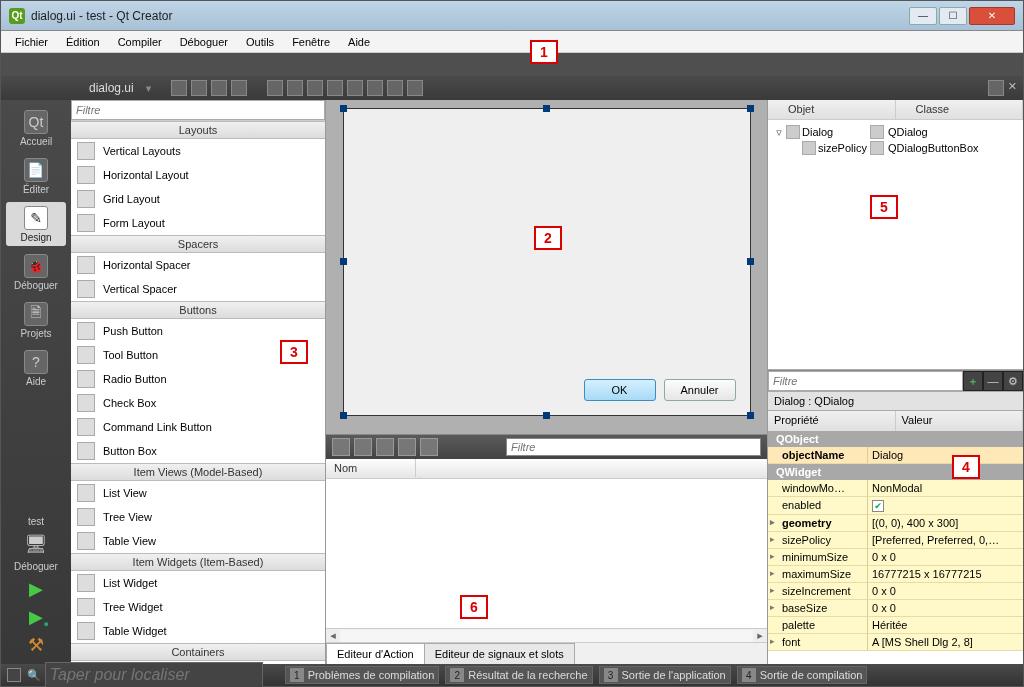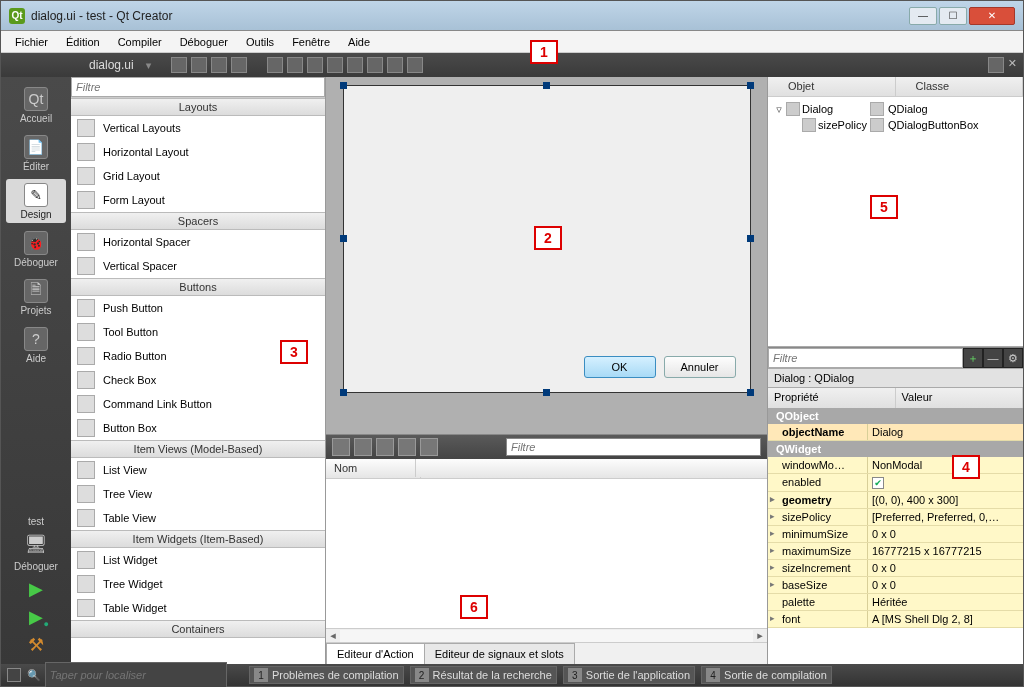--- a/index.html
+++ b/index.html
@@ -13,21 +13,21 @@
 .winbtns { display:flex; gap:2px; }
 .winbtn { width:28px; height:18px; background:#e4eaf1; border:1px solid #8aa; display:flex; align-items:center; justify-content:center; font-size:10px; color:#333; border-radius:2px; cursor:pointer; }
 .winbtn.close { background:#d94f3a; color:#fff; border-color:#a3382a; width:46px; }
 
 
 .menubar { height:22px; background:#f4f4f4; display:flex; align-items:center; padding:0 6px; gap:2px; border-bottom:1px solid #ccc; }
 .menubar span { padding:2px 8px; cursor:pointer; }
 
 
 .client { flex:1; display:flex; flex-direction:column; background:#4f4f4f; }
-.topdark { height:24px; background:linear-gradient(#4a4a4a,#3a3a3a); display:flex; align-items:center; color:#ddd; padding:0 6px; gap:4px; }
+.topdark { height:24px; background:linear-gradient(#4a4a4a,#3a3a3a); display:flex; align-items:center; color:#ddd; padding:0 6px; gap:4px;margin-top:23px; }
 .topdark .tab { background:transparent; color:#ddd; padding:2px 8px; font-size:12px; }
 .tbicon { width:16px; height:16px; background:#666; border:1px solid #888; }
 .topdark .spacer { width:12px; }
 .topdark .cx { margin-left:auto; display:flex; gap:4px; }
 
 .body3 { flex:1; display:flex; background:#4f4f4f; overflow:hidden; }
 
 
 .modebar { width:70px; background:linear-gradient(#4a4a4a,#383838); display:flex; flex-direction:column; align-items:center; padding-top:6px; gap:4px; color:#ccc; }
 .modebtn { width:60px; height:44px; display:flex; flex-direction:column; align-items:center; justify-content:center; gap:2px; font-size:10px; cursor:pointer; border-radius:3px; }
@@ -110,21 +110,21 @@
 .prow.bold .pk { font-weight:bold; }
 .chk { width:12px; height:12px; border:1px solid #888; background:#fff; display:inline-flex; align-items:center; justify-content:center; font-size:9px; color:#1a5; }
 
 
 .ann { position:absolute; width:28px; height:24px; border:2px solid #d00; background:#fff; color:#d00; font-weight:bold; font-size:14px; display:flex; align-items:center; justify-content:center; z-index:50;}
 
 
 .statusbar { height:22px; background:linear-gradient(#4a4a4a,#333); display:flex; align-items:center; padding:0 6px; gap:6px; color:#ddd; }
 .sbsearch { flex:0 0 200px; display:flex; align-items:center; gap:4px; }
 .sbsearch .mag { color:#aaa; }
-.sbsearch input { flex:1; height:16px; background:#444; border:1px solid #666; color:#aaa; padding:12px 4px; font-size:11px; font-style:italic;}
+.sbsearch input { flex:1; height:16px; background:#444; border:1px solid #666; color:#aaa; padding:12px 4px; font-size:16px; font-style:italic;}
 .sbtab { display:flex; align-items:center; gap:4px; padding:0 4px; background:#555; height:18px; border:1px solid #666; font-size:11px; cursor:pointer;}
 .sbtab .num { background:#888; color:#222; width:14px; height:14px; display:flex; align-items:center; justify-content:center; font-size:10px;}
 .sq { width:14px; height:14px; border:1px solid #888; background:#444; }
 
 ::-webkit-scrollbar { width:14px; height:14px; }
 ::-webkit-scrollbar-track { background:#eee; }
 ::-webkit-scrollbar-thumb { background:#c4c4c4; border:1px solid #aaa; }
 </style>
 </head>
 <body>

